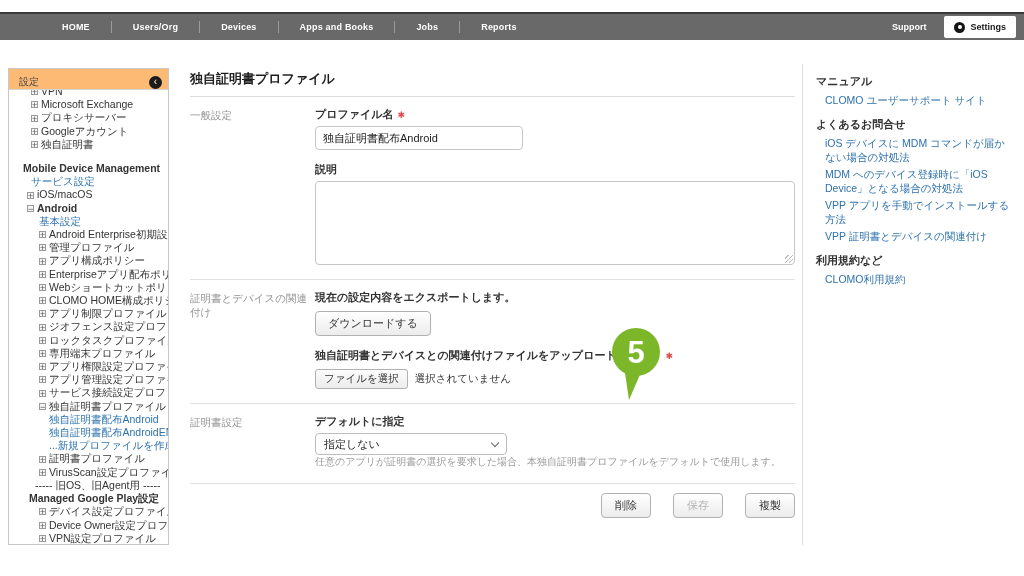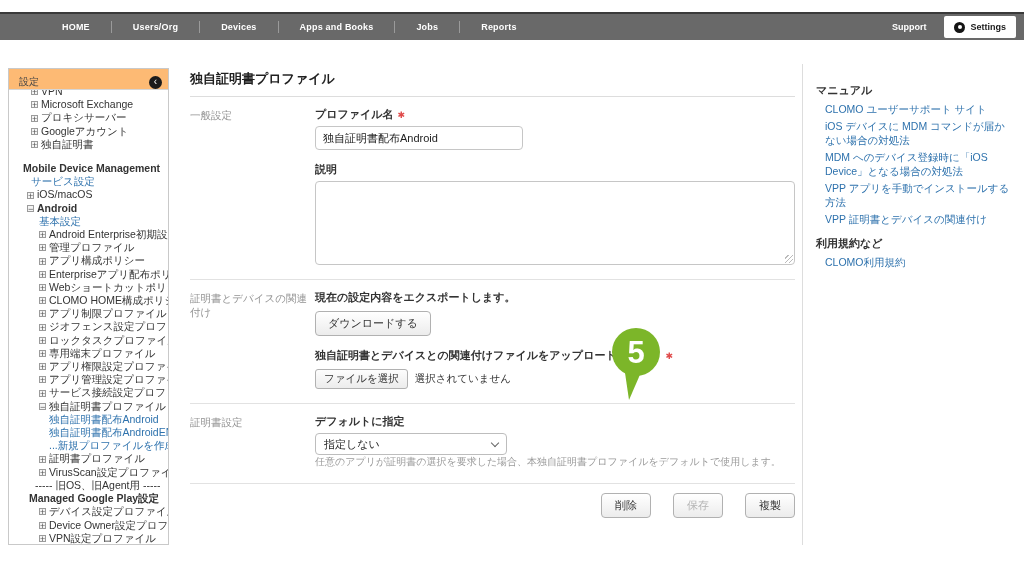--- a/index.html
+++ b/index.html
@@ -73,21 +73,21 @@
   .chev{width:5px;height:5px;border-right:1.5px solid #666;border-bottom:1.5px solid #666;
     transform:rotate(45deg);margin-top:-3px;}
   .help{font-size:10px;color:#9a9a9a;margin-top:0;}
   .m-buttons{display:flex;justify-content:flex-end;gap:22px;padding-top:9px;}
   .m-buttons .btn{min-width:50px;text-align:center;padding:4px 0;}
   .btn.disabled{color:#b3b3b3;cursor:default;}
   .badge{position:absolute;left:420px;top:258px;width:52px;height:74px;z-index:5;}
 
   
   .vdiv{position:absolute;left:802px;top:64px;bottom:31px;width:1px;background:#ddd;}
-  .rightcol{position:absolute;left:816px;top:83px;width:196px;font-size:10.5px;}
+  .rightcol{position:absolute;left:816px;top:74px;width:196px;font-size:10.5px;}
   .r-header{font-size:11px;font-weight:bold;color:#333;margin:10px 0 4px;}
   .r-header:first-child{margin-top:0;}
   .r-link{color:#2e72ad;line-height:14px;margin:3px 0 3px 9px;cursor:pointer;}
 </style>
 </head>
 <body>
 
 <div class="page">
 
   <div class="topnav">
@@ -313,20 +313,21 @@
       </svg>
     </div>
   </div>
 
   <div class="vdiv"></div>
   <div class="rightcol">
     <div class="r-header">マニュアル</div>
     <div id="manual-links">
         <div class="r-link">CLOMO ユーザーサポート サイト</div>
       </div>
+    <div class="r-header">よくあるお問合せ</div>
     <div id="faq-links">
         <div class="r-link">iOS デバイスに MDM コマンドが届かない場合の対処法</div>
         <div class="r-link">MDM へのデバイス登録時に「iOS Device」となる場合の対処法</div>
         <div class="r-link">VPP アプリを手動でインストールする方法</div>
         <div class="r-link">VPP 証明書とデバイスの関連付け</div>
       </div>
     <div class="r-header">利用規約など</div>
     <div id="terms-links">
         <div class="r-link">CLOMO利用規約</div>
       </div>

